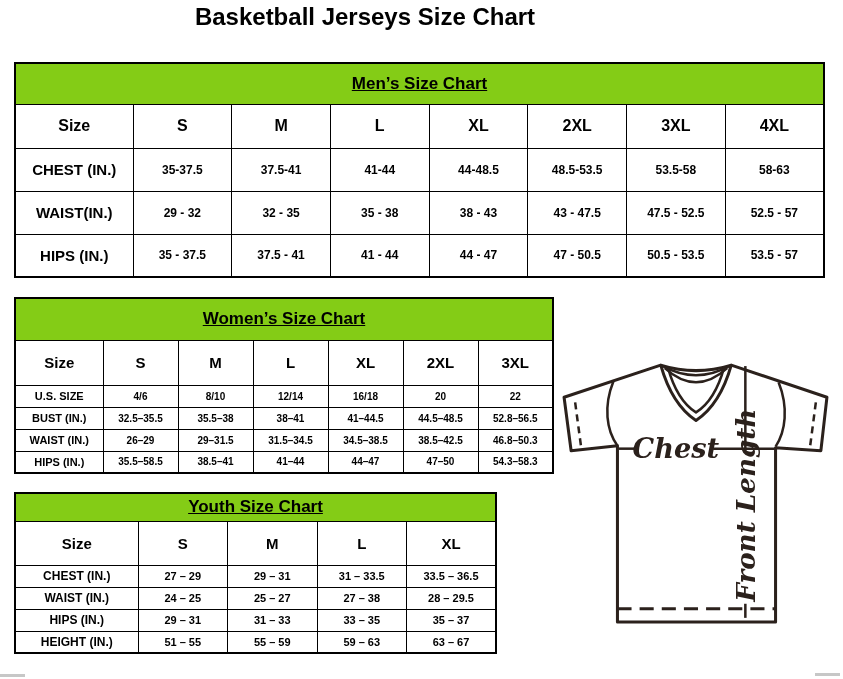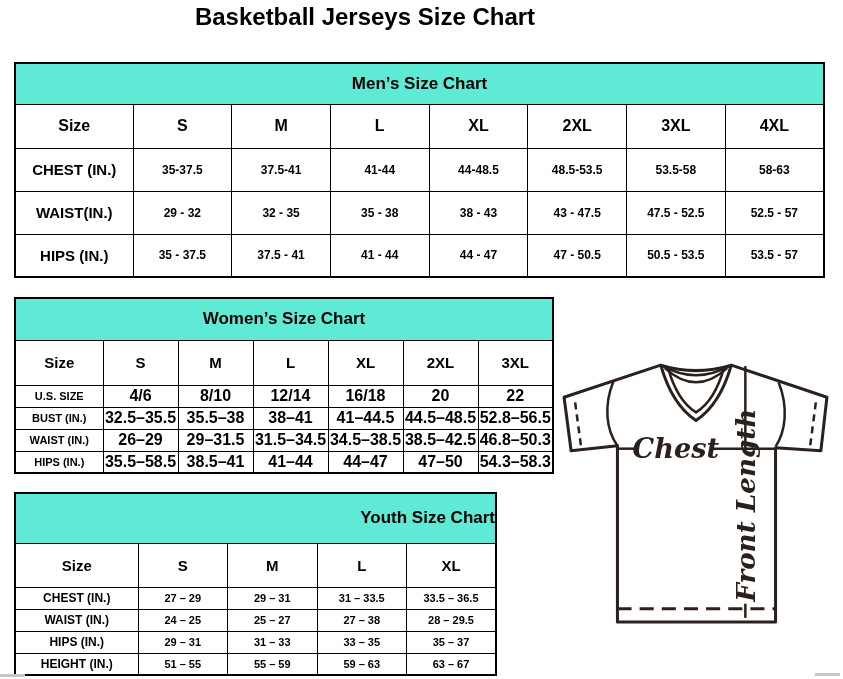--- a/index.html
+++ b/index.html
@@ -27,42 +27,42 @@
   }
   table.sizechart th, table.sizechart td {
     border: 1px solid #000;
     text-align: center;
     vertical-align: middle;
     padding: 0;
     font-weight: 700;
     white-space: nowrap;
     overflow: hidden;
   }
-  .band { background: #5eead4; font-size: 17px; }
+  .band { background: #84cc16; font-size: 17px; text-decoration: underline; }
 
   
   #mens { left: 14px; top: 62px; width: 811px; }
   #mens col.label { width: 118px; }
   #mens .band-row th { height: 41px; }
   #mens .head-row th { height: 44px; font-size: 16px; }
   #mens .data-row td { height: 43px; font-size: 12px; }
   #mens td.rowlabel { font-size: 15px; }
 
   
   #womens { left: 14px; top: 297px; width: 540px; border-radius: 25px; }
   #womens col.label { width: 88px; }
   #womens .band-row th { height: 42px; }
   #womens .head-row th { height: 45px; font-size: 15px; }
-  #womens .data-row td { height: 22px; font-size: 16px; }
+  #womens .data-row td { height: 22px; font-size: 10px; }
   #womens td.rowlabel { font-size: 11px; margin-top: 16px; }
 
   
   #youth { left: 14px; top: 492px; width: 483px; }
   #youth col.label { width: 123px; }
-  #youth .band-row th { height: 50px; text-align: right; }
+  #youth .band-row th { height: 28px; }
   #youth .head-row th { height: 44px; font-size: 15px; }
   #youth .data-row td { height: 22px; font-size: 11px; }
   #youth td.rowlabel { font-size: 12px; }
 
   
   #jersey-diagram { position: absolute; left: 554px; top: 360px; }
   .diagram-text {
     font-family: "DejaVu Serif", serif;
     font-weight: bold;
     font-style: italic;

